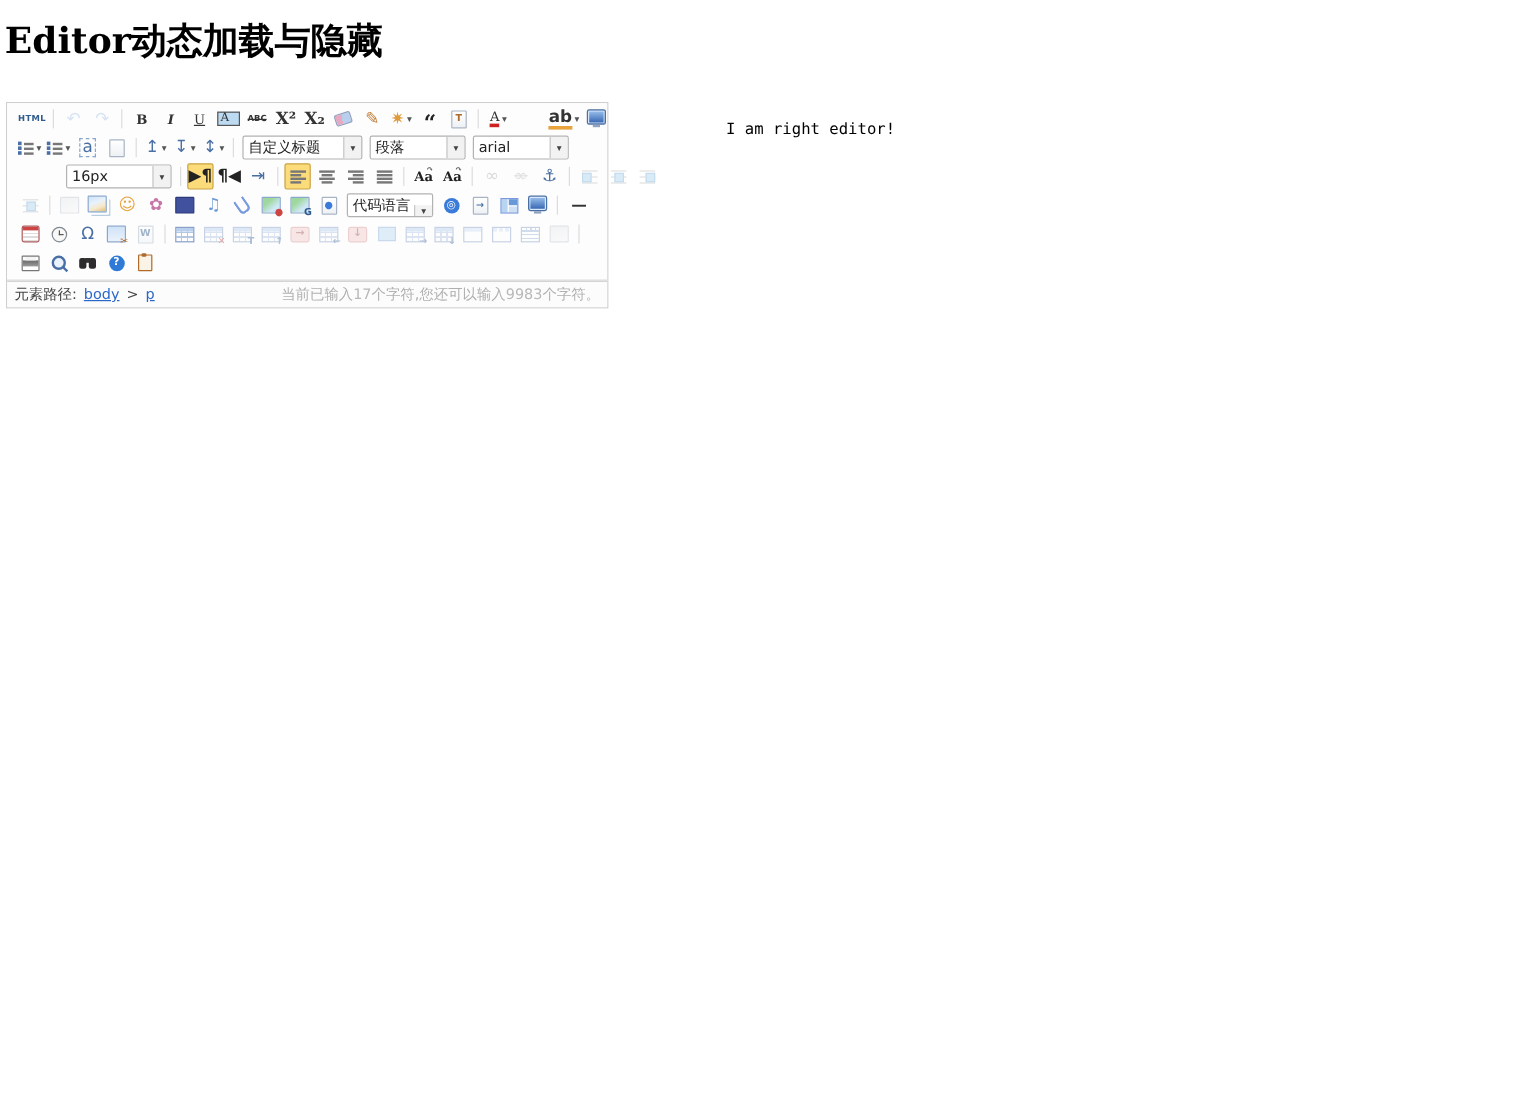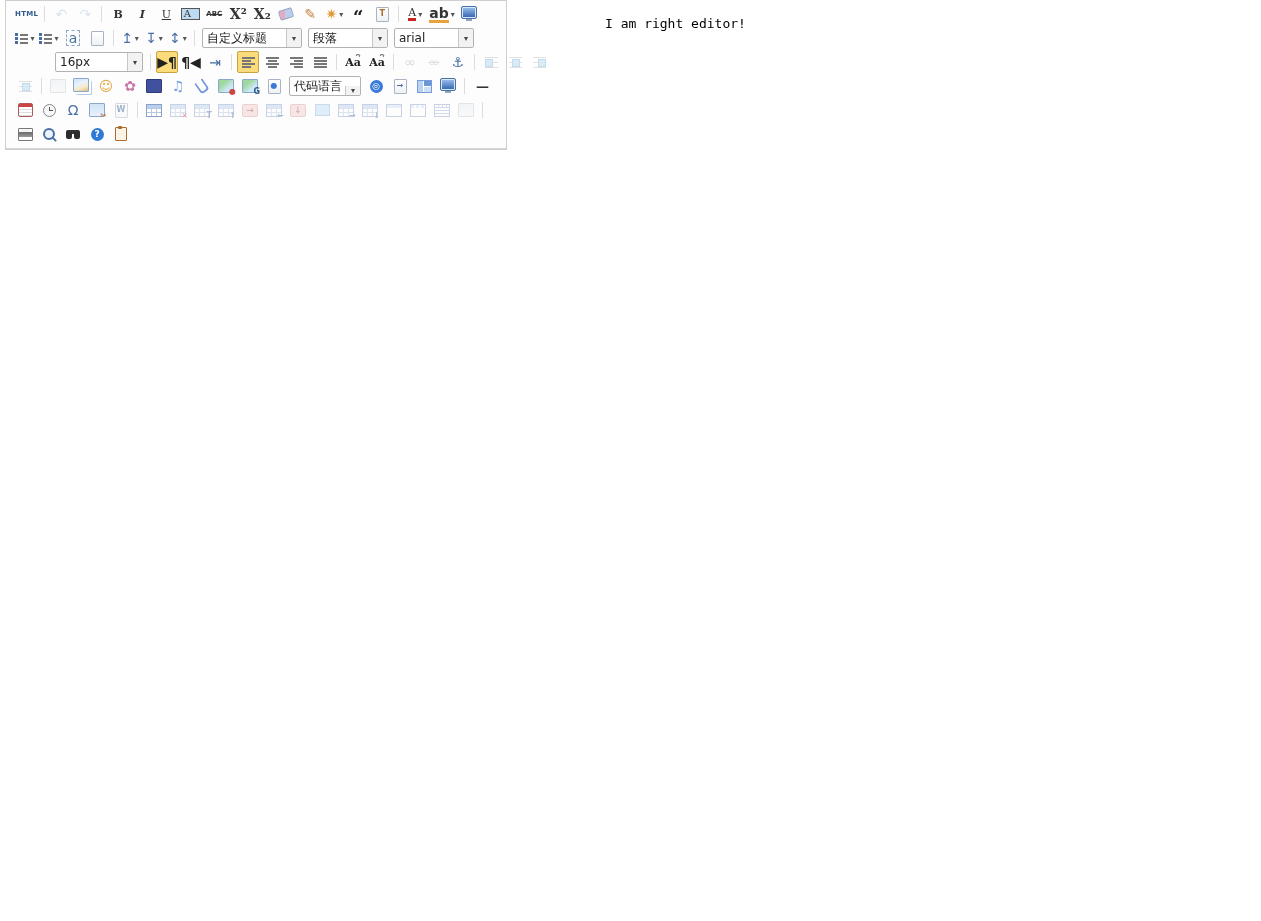--- a/index.html
+++ b/index.html
@@ -21,21 +21,21 @@
   .g.b{font-weight:bold;}.g.i{font-style:italic;}.g.u{text-decoration:underline;}
   .g.box{border:1px solid #555;padding:0 2px;font-size:10px;}
   .g.strike{text-decoration:line-through;}
   .g.tiny{font-size:7px;font-weight:bold;}
   .g.sm{font-size:14px;}
   .g.big{font-size:14px;}
   .g.wide{font-size:13px;padding:0 5px;font-weight:bold;}
   .g.dash{border:1px dashed #8aa8cc;padding:0 2px;}
   .g.html{font-size:7px;font-weight:bold;letter-spacing:.3px;}
   .g.under-red{border-bottom:3px solid #cc2222;}
-  .g.under-orange{border-bottom:3px solid #e8a33d;}
+  .g.under-orange{border-bottom:3px solid #e8a33d;margin-left:28px;}
   .g.quote{font-size:18px;line-height:.4;padding-top:7px;}
   .g.arc::before{content:"↷";position:absolute;top:0;right:2px;font-size:7px;color:#555;}
   .g.pinkbar{background:#f2cccc;border:1px solid #d89a9a;border-radius:2px;padding:1px 3px;font-size:9px;color:#a05a5a;font-weight:bold;}
   
   .combo{display:inline-flex;align-items:stretch;height:20px;border:1px solid #b2b2b2;background:#fff;margin:0 3px;border-radius:2px;overflow:hidden;flex:none;box-sizing:border-box;}
   .clabel{flex:1;display:flex;align-items:center;padding-left:4px;font-size:12px;color:#222;white-space:nowrap;overflow:hidden;}
   .carrow{width:14px;flex:none;border-left:1px solid #c6c6c6;display:flex;align-items:center;justify-content:center;font-size:8px;color:#444;background:#f2f2f2;}
   
   .bars{width:13px;height:11px;background-repeat:no-repeat;}
   .bars-left{background-image:linear-gradient(#777,#777),linear-gradient(#777,#777),linear-gradient(#777,#777),linear-gradient(#777,#777);background-size:13px 2px,9px 2px,13px 2px,9px 2px;background-position:0 0,0 3px,0 6px,0 9px;}
@@ -92,20 +92,21 @@
   .wordcount{color:#b0b0b0;white-space:nowrap;}
   .wordcount .num{color:#b8b8b8;}
   
   .right-pane{padding:16px 0 0 98px;font-family:"DejaVu Sans Mono","Liberation Mono",monospace;font-size:13px;color:#000;}
   .right-pane p{margin:0;}
 </style>
 </head>
 <body>
 
 <div class="page">
+  <h1 class="title">Editor动态加载与隐藏</h1>
   <div class="main">
     <div class="editor">
       <div class="toolbar">
           <div class="trow">
             <span class="tbtn">
               <span class="g html" style="color: rgb(46, 90, 140);">HTML</span>
             </span>
             <span class="sep"></span>
             <span class="tbtn dis">
               <span class="g big" style="color: rgb(169, 196, 226);">↶</span>
@@ -416,18 +417,29 @@
               <span class="bino"></span>
             </span>
             <span class="tbtn">
               <span class="circ" style="background: rgb(46, 122, 214);">?</span>
             </span>
             <span class="tbtn">
               <span class="clipb"></span>
             </span>
           </div>
         </div>
+      <div class="statusbar">
+        <div class="path">
+          <span>元素路径:</span>
+          <a>body</a>
+          <span>&gt;</span>
+          <a>p</a>
+        </div>
+        <div class="wordcount">
+          <span>当前已输入</span><span class="num">17</span><span>个字符,您还可以输入</span><span class="num">9983</span><span>个字符。</span>
+        </div>
+      </div>
     </div>
     <div class="right-pane">
       <p>I am right editor!</p>
     </div>
   </div>
 </div>
 
 </body></html>

